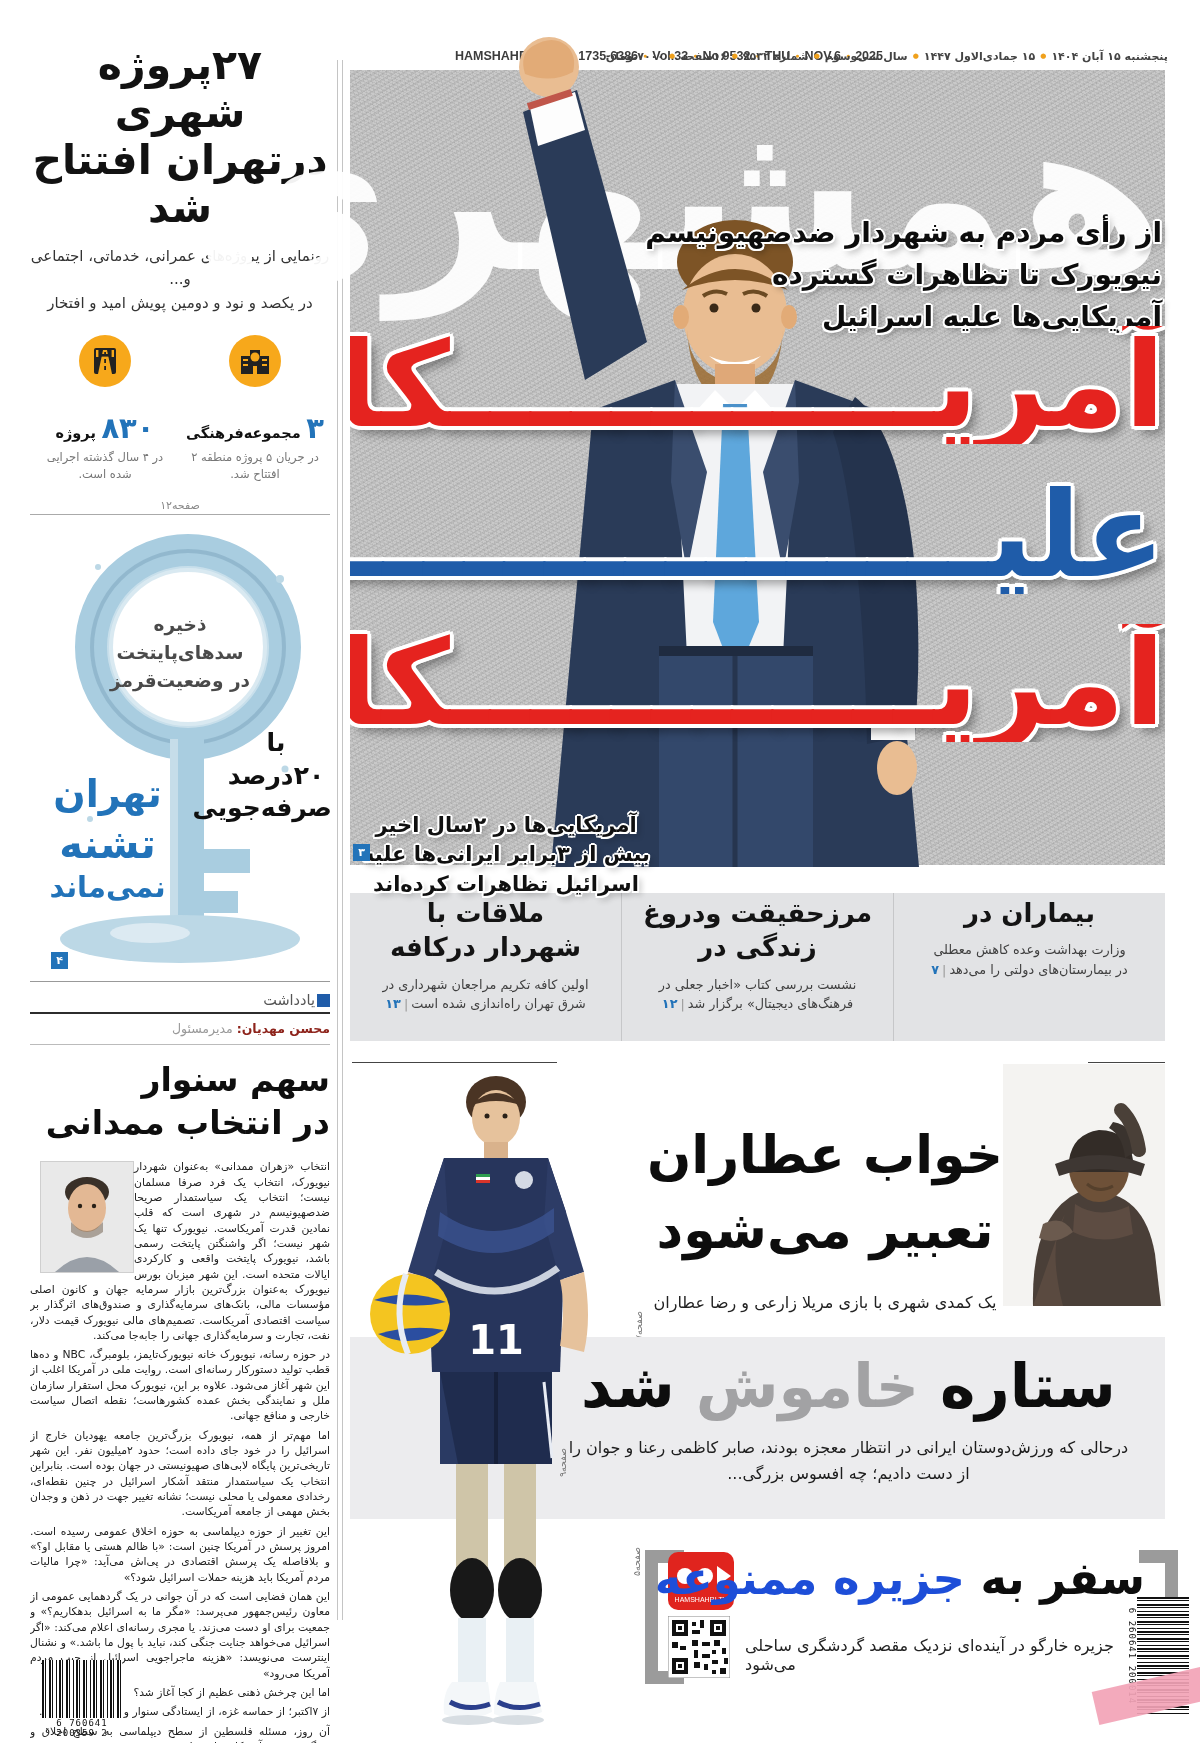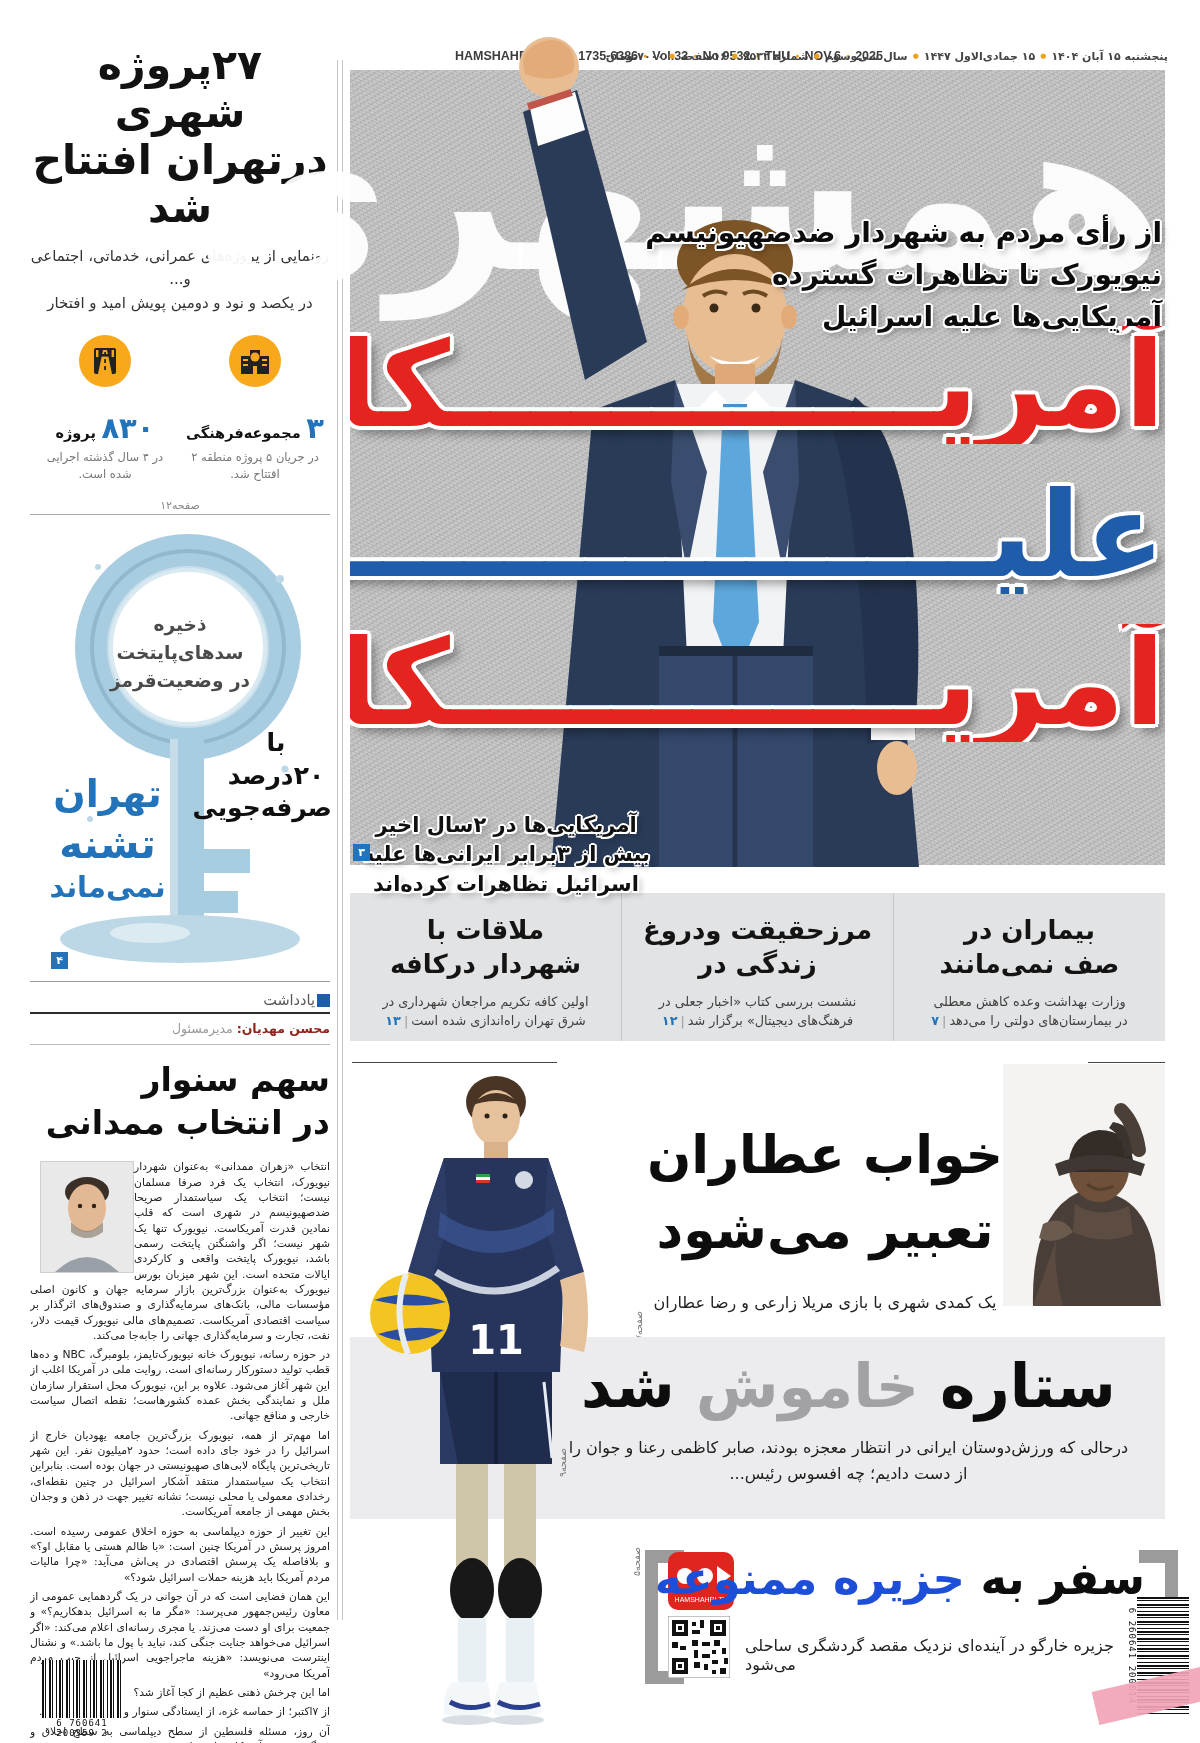--- a/index.html
+++ b/index.html
@@ -66,21 +66,21 @@
   .kicker{position:absolute;top:142px;right:3px;z-index:4;font-weight:bold;
           font-size:28px;line-height:1.5;color:#0c0c0c;}
   .bigline{position:absolute;left:0;width:100%;z-index:5;text-align:center;font-weight:bold;
            font-size:118px;line-height:1;white-space:nowrap;overflow:hidden;}
   .bigred{color:#e5231f;} .bigblue{color:#1f5ca9;}
   .mainsub{position:absolute;top:695px;left:6px;width:300px;z-index:6;text-align:center;font-weight:bold;
            font-size:21px;line-height:1.4;color:#101010;margin-top:46px;}
   .manw{position:absolute;left:85px;top:-58px;z-index:2;}
   
   .strip{left:350px;top:893px;width:815px;height:148px;background:#e2e3e5;display:flex;}
-  .strip-col{flex:1;text-align:center;padding-top:20px;}
+  .strip-col{flex:1;text-align:center;padding-top:3px;}
   .strip-col:not(:last-child){border-left:1px solid #c6c7c9;}
   .striptitle{font-weight:bold;font-size:26px;line-height:1.32;color:#141414;}
   .stripsub{margin-top:10px;font-size:12.8px;color:#3f3f3f;line-height:1.55;}
   .pnum{color:#2273b9;font-weight:bold;}
   .pipe{color:#999;padding:0 3px;}
   
   .feattitle{left:645px;top:1118px;width:360px;text-align:center;font-weight:bold;font-size:52px;
              line-height:1.45;color:#0d0d0d;}
   .featsub{left:645px;top:1293px;width:360px;text-align:center;font-size:16px;color:#222;}
   .vpage{font-size:9.5px;color:#777;transform:rotate(-90deg);transform-origin:center;white-space:nowrap;}
@@ -323,21 +323,20 @@
 
   <div class="abs" style="left:42px;top:1660px;width:80px;">
     <div class="bars" style="width:80px;height:58px;"></div>
     <div class="bcnum">6 760641 200359 2</div>
   </div>
 
   <div class="abs strip">
     <div class="strip-col">
       <div class="striptitle">
         <div>بیماران در</div>
-        <div>صف نمی‌مانند</div>
       </div>
       <div class="stripsub">
         <div>وزارت بهداشت وعده کاهش معطلی</div>
         <div><span>در بیمارستان‌های دولتی را می‌دهد</span><span class="pipe">|</span><span class="pnum">۷</span></div>
       </div>
     </div>
     <div class="strip-col">
       <div class="striptitle">
         <div>مرزحقیقت ودروغ</div>
         <div>زندگی در</div>
@@ -384,21 +383,21 @@
   </svg>
 
   <div class="abs starbox">
     <div class="startitle">
       <span>ستاره</span>
       <span class="gray">خاموش</span>
       <span>شد</span>
     </div>
     <div class="starsub">
       <div>درحالی که ورزش‌دوستان ایرانی در انتظار معجزه بودند، صابر کاظمی رعنا و جوان را</div>
-      <div>از دست دادیم؛ چه افسوس رئیس...</div>
+      <div>از دست دادیم؛ چه افسوس بزرگی...</div>
     </div>
     <div class="vpage" style="position:absolute;left:198px;top:120px;">صفحه۹</div>
   </div>
 
   <svg class="abs" style="left:348px;top:1062px;z-index:5;" width="290" height="672" viewBox="0 0 290 672">
     <ellipse cx="148" cy="40" rx="30" ry="26" fill="#4a3424"></ellipse>
     <ellipse cx="148" cy="56" rx="24" ry="28" fill="#e6c29c"></ellipse>
     <path d="M122,44 Q148,18 174,44 Q148,34 122,44 Z" fill="#4a3424"></path>
     <circle cx="139" cy="54" r="2.5" fill="#2a2118"></circle>
       <circle cx="157" cy="54" r="2.5" fill="#2a2118"></circle>

